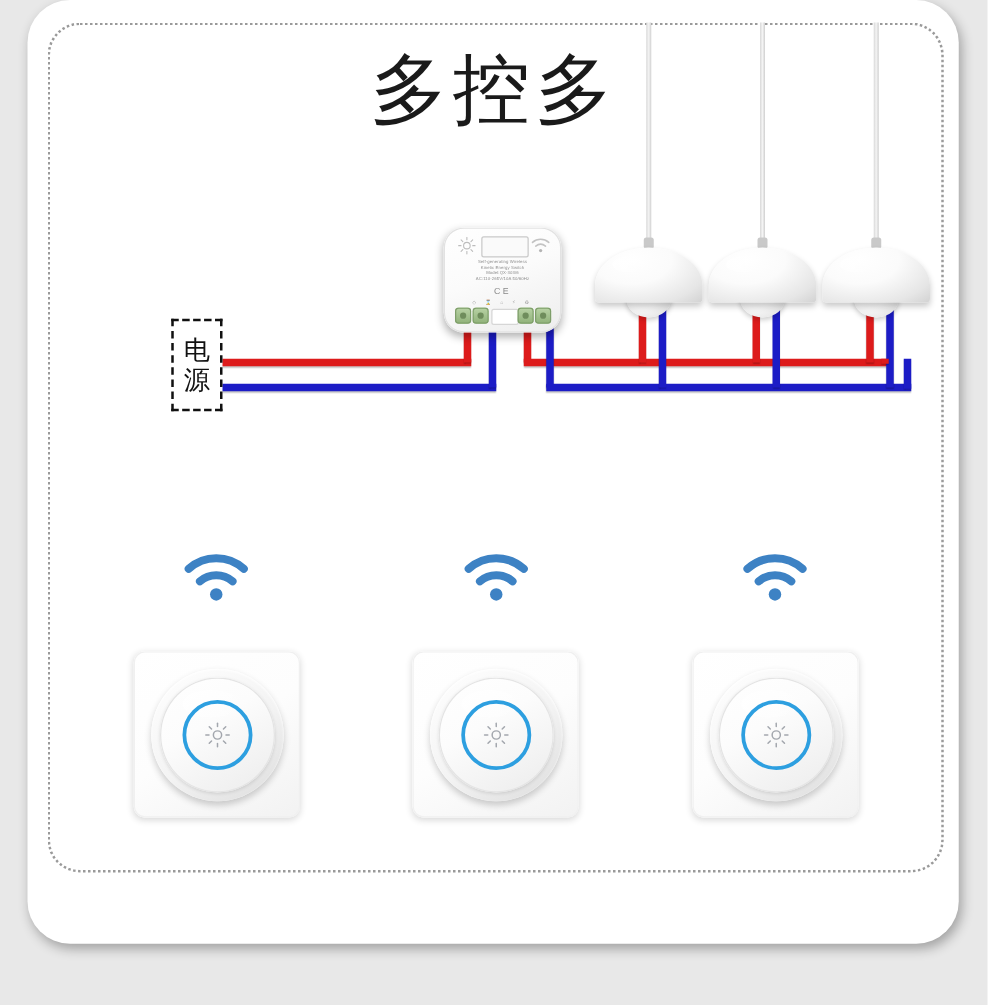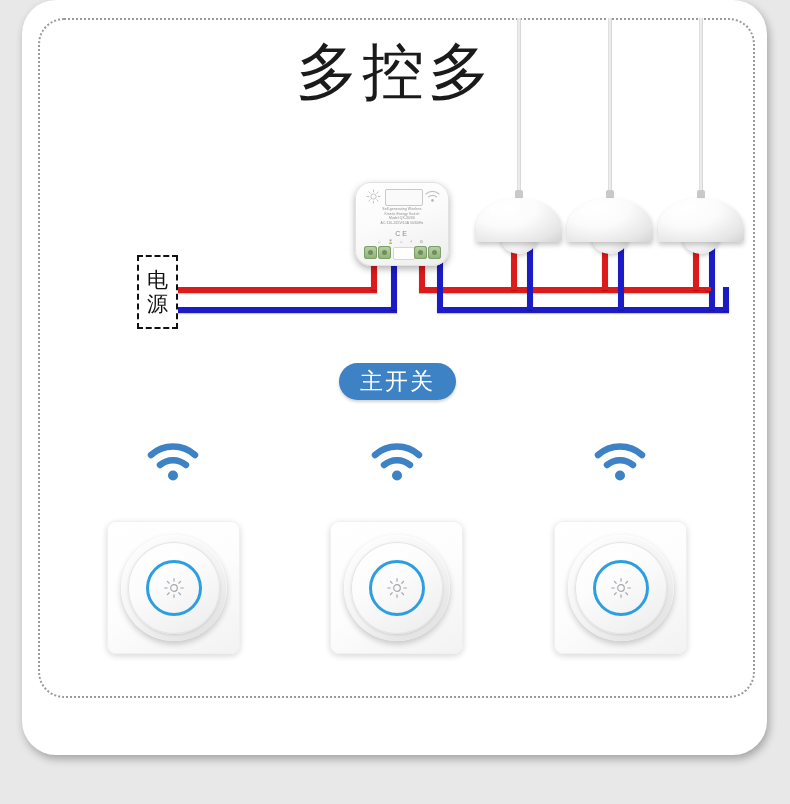--- a/index.html
+++ b/index.html
@@ -312,23 +312,20 @@
     <div class="bulb" style="top:206px;"></div>
     <div class="shade" style="top:180px;"></div>
   </div>
   <div class="lamp" style="left:658px;top:18px;width:86px;height:240px;">
     <div class="cord" style="height:176px;"></div>
     <div class="lamp-cap" style="top:172px;"></div>
     <div class="bulb" style="top:206px;"></div>
     <div class="shade" style="top:180px;"></div>
   </div>
 
-  <div class="badge">
-    <span>主开关</span>
-  </div>
 
   <svg class="wifi" style="left:147px;top:441px;" viewBox="0 0 52 42">
     <path d="M4 14 A33 33 0 0 1 48 14" fill="none" stroke="#3d82c4" stroke-width="6.5" stroke-linecap="round"></path>
     <path d="M13 24 A20 20 0 0 1 39 24" fill="none" stroke="#3d82c4" stroke-width="6.5" stroke-linecap="round"></path>
     <circle cx="26" cy="34.5" r="5" fill="#3d82c4"></circle>
   </svg>
   <svg class="wifi" style="left:371px;top:441px;" viewBox="0 0 52 42">
     <path d="M4 14 A33 33 0 0 1 48 14" fill="none" stroke="#3d82c4" stroke-width="6.5" stroke-linecap="round"></path>
     <path d="M13 24 A20 20 0 0 1 39 24" fill="none" stroke="#3d82c4" stroke-width="6.5" stroke-linecap="round"></path>
     <circle cx="26" cy="34.5" r="5" fill="#3d82c4"></circle>

